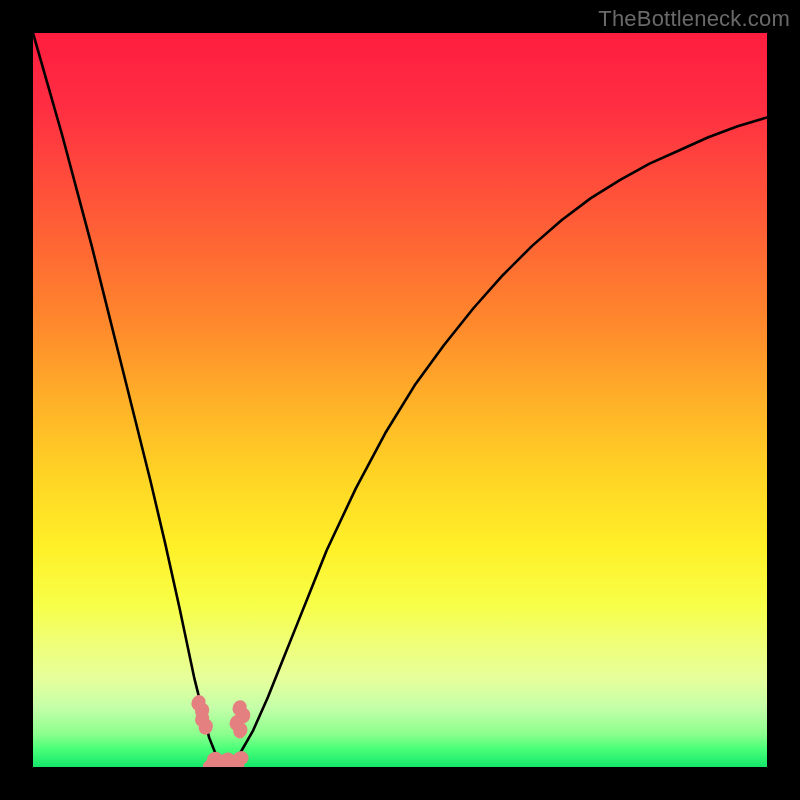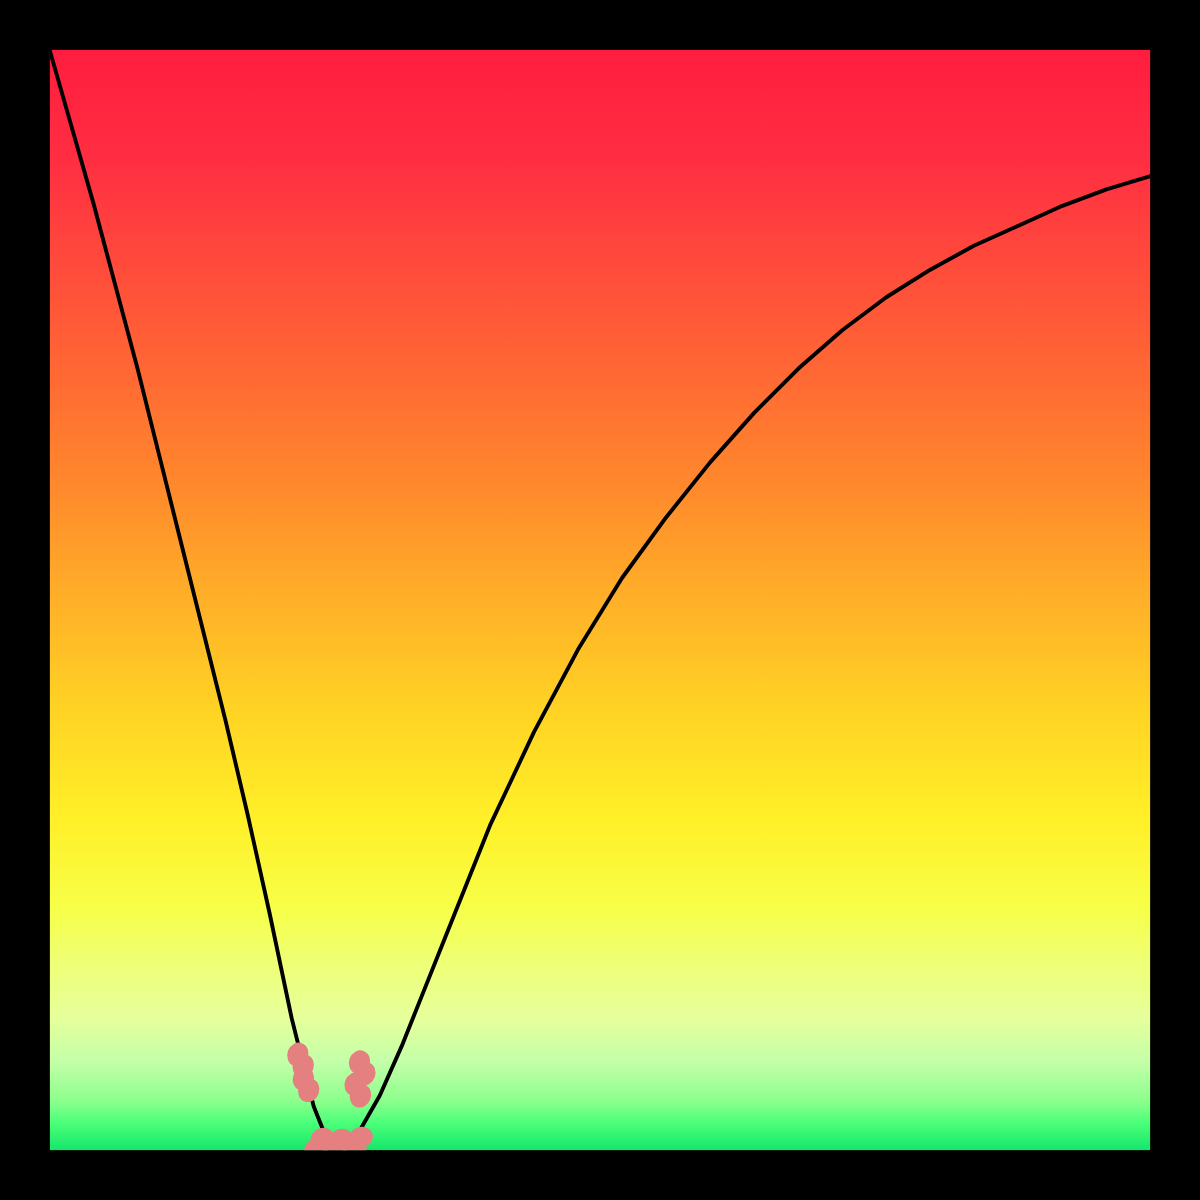--- a/index.html
+++ b/index.html
@@ -92,13 +92,14 @@
         <g transform="rotate(75 192.30800000000002 730.33)">
           <ellipse cx="189.30800000000002" cy="727.33" rx="7" ry="8" fill="#e58080"></ellipse>
           <ellipse cx="195.30800000000002" cy="733.33" rx="7" ry="8" fill="#e58080"></ellipse>
         </g>
         <g transform="rotate(75 205.52 728.862)">
           <ellipse cx="202.52" cy="725.862" rx="7" ry="8" fill="#e58080"></ellipse>
           <ellipse cx="208.52" cy="731.862" rx="7" ry="8" fill="#e58080"></ellipse>
         </g>
       </svg>
   </div>
+  <div class="watermark">TheBottleneck.com</div>
 </div>
 
 </body></html>

